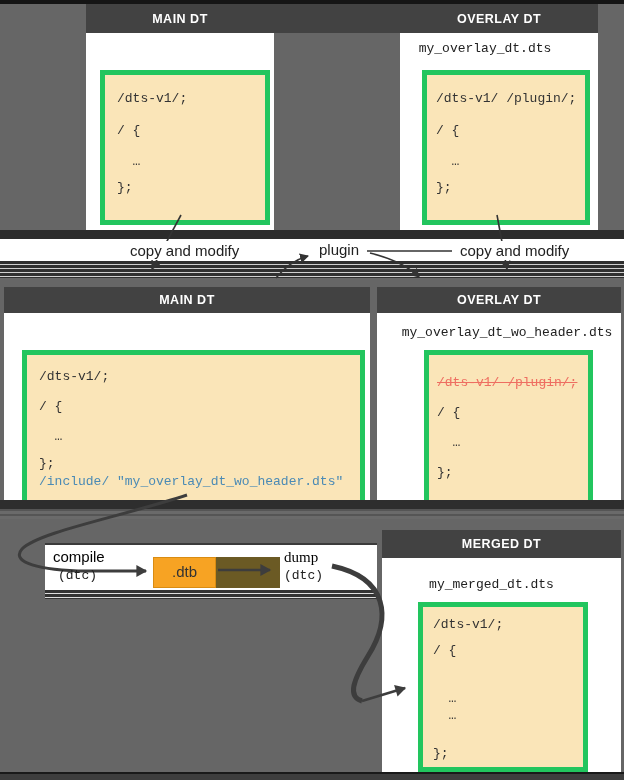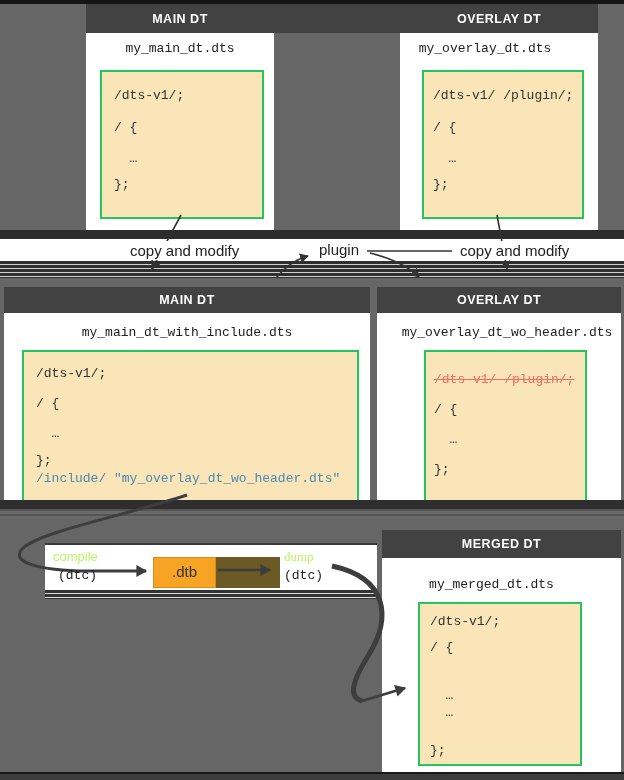--- a/index.html
+++ b/index.html
@@ -5,51 +5,50 @@
   html,body{margin:0;padding:0;background:#666;}
   #canvas{position:relative;width:624px;height:780px;background:#666666;overflow:hidden;
           font-family:"Liberation Sans",sans-serif;}
   .abs{position:absolute;}
   .hdrband{background:#424242;}
   .hdr-label{position:absolute;color:#ffffff;font-weight:bold;font-size:12.5px;letter-spacing:.5px;
              text-align:center;line-height:18px;}
   .cardbody{background:#ffffff;}
   .filename{position:absolute;font-family:"Liberation Mono",monospace;font-size:13px;color:#212121;
             text-align:center;white-space:pre;}
-  .codeblock{position:absolute;background:#fae5b8;border:2px solid #22c55e;}
+  .codeblock{position:absolute;background:#fae5b8;border:5px solid #22c55e;}
   .cl{position:absolute;font-family:"Liberation Mono",monospace;font-size:13px;color:#333333;
       white-space:pre;line-height:15px;}
   .cl.blue{color:#4a8ab5;}
   .cl.struck{color:#ee6e61;text-decoration:line-through;text-decoration-color:#ee6e61;}
   .bandlabel{position:absolute;font-size:15px;color:#212121;background:#ffffff;padding:0 5px;
              line-height:19px;white-space:nowrap;}
   .stripeA{background:repeating-linear-gradient(180deg,#2f2f2f 0px,#2f2f2f 3px,#cfcfcf 3px,#cfcfcf 4px);}
   .stripeB{background:repeating-linear-gradient(180deg,#555555 0px,#555555 2px,#6a6a6a 2px,#6a6a6a 5px);}
   .stripeC{background:repeating-linear-gradient(180deg,#333333 0px,#333333 3px,#dddddd 3px,#dddddd 4px);}
-  .toollabel{position:absolute;font-size:13px;color:#bef264;line-height:18px;}
+  .toollabel{position:absolute;font-size:15px;color:#000000;line-height:18px;}
   .tooltool{position:absolute;font-family:"Liberation Mono",monospace;font-size:13px;color:#212121;line-height:17px;}
   #arrows{position:absolute;left:0;top:0;z-index:5;pointer-events:none;}
   .z6{z-index:6;}
   .z4{z-index:4;}
   .z3{z-index:3;}
   .z2{z-index:2;}
 </style>
 </head>
 <body>
 
 <div id="canvas">
 
   <div class="abs" style="left:0;top:0;width:624px;height:4px;background:#151515;"></div>
 
   <div class="abs hdrband z2" style="left:86px;top:4px;width:512px;height:29px;"></div>
   <div class="hdr-label z4" style="left:86px;top:10px;width:188px;">MAIN DT</div>
   <div class="hdr-label z4" style="left:400px;top:10px;width:198px;">OVERLAY DT</div>
 
   <div class="abs cardbody z3" style="left:86px;top:33px;width:188px;height:197px;"></div>
-  <div class="filename z4" style="left:86px;top:41px;width:188px;">my_main_dt.dts</div>
   <div class="codeblock z4" style="left:100px;top:70px;width:160px;height:145px;">
     <div class="cl" style="left:12px;top:16px;">/dts-v1/;</div>
     <div class="cl" style="left:12px;top:48px;">/ {</div>
     <div class="cl" style="left:12px;top:79px;">  …</div>
     <div class="cl" style="left:12px;top:105px;">};</div>
   </div>
 
   <div class="abs cardbody z3" style="left:400px;top:33px;width:198px;height:197px;"></div>
   <div class="filename z4" style="left:400px;top:41px;width:170px;">my_overlay_dt.dts</div>
   <div class="codeblock z4" style="left:422px;top:70px;width:158px;height:145px;">
@@ -65,21 +64,20 @@
 
   <div class="abs stripeA z2" style="left:0;top:261px;width:624px;height:17px;"></div>
 
   <div class="bandlabel z6" style="left:125px;top:241px;">copy and modify</div>
   <div class="bandlabel z6" style="left:314px;top:240px;">plugin</div>
   <div class="bandlabel z6" style="left:455px;top:241px;">copy and modify</div>
 
   <div class="abs hdrband z3" style="left:4px;top:287px;width:366px;height:26px;"></div>
   <div class="hdr-label z4" style="left:4px;top:291px;width:366px;">MAIN DT</div>
   <div class="abs cardbody z3" style="left:4px;top:313px;width:366px;height:187px;"></div>
-  <div class="filename z4" style="left:4px;top:325px;width:366px;">my_main_dt_with_include.dts</div>
   <div class="codeblock z4" style="left:22px;top:350px;width:333px;height:148px;">
     <div class="cl" style="left:12px;top:14px;">/dts-v1/;</div>
     <div class="cl" style="left:12px;top:44px;">/ {</div>
     <div class="cl" style="left:12px;top:74px;">  …</div>
     <div class="cl" style="left:12px;top:101px;">};</div>
     <div class="cl blue" style="left:12px;top:119px;">/include/ "my_overlay_dt_wo_header.dts"</div>
   </div>
 
   <div class="abs hdrband z3" style="left:377px;top:287px;width:244px;height:26px;"></div>
   <div class="hdr-label z4" style="left:377px;top:291px;width:244px;">OVERLAY DT</div>

